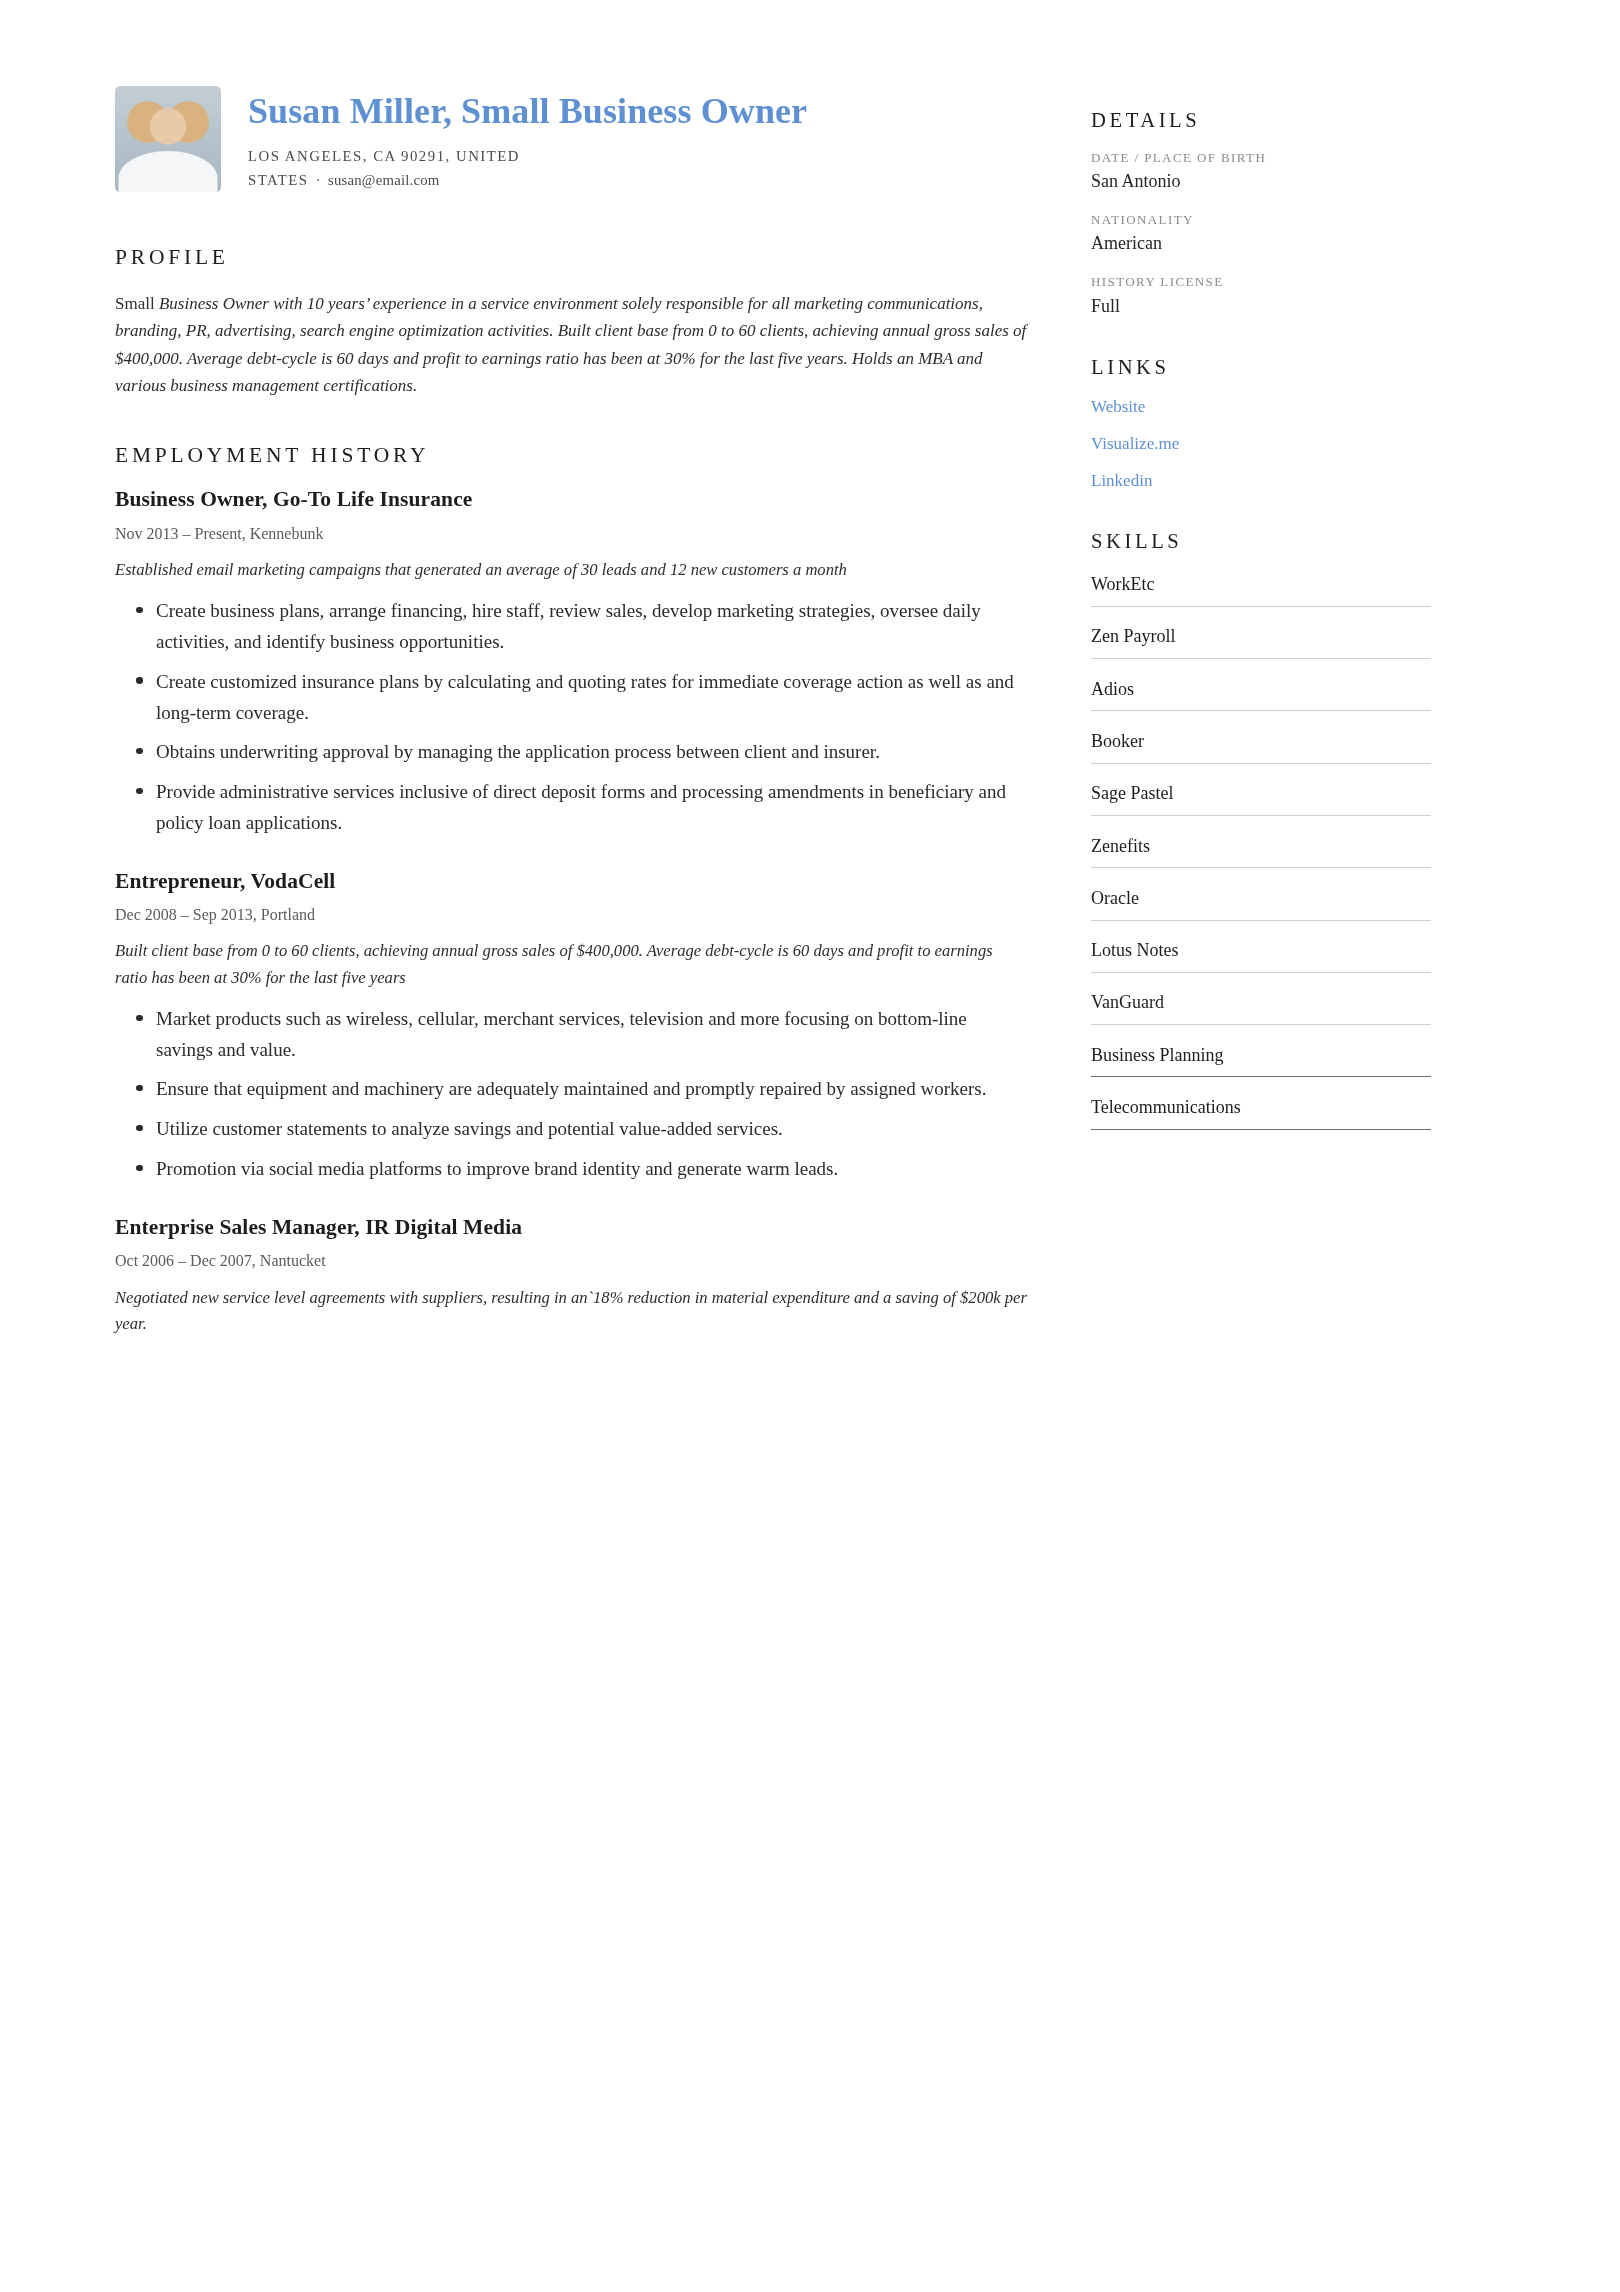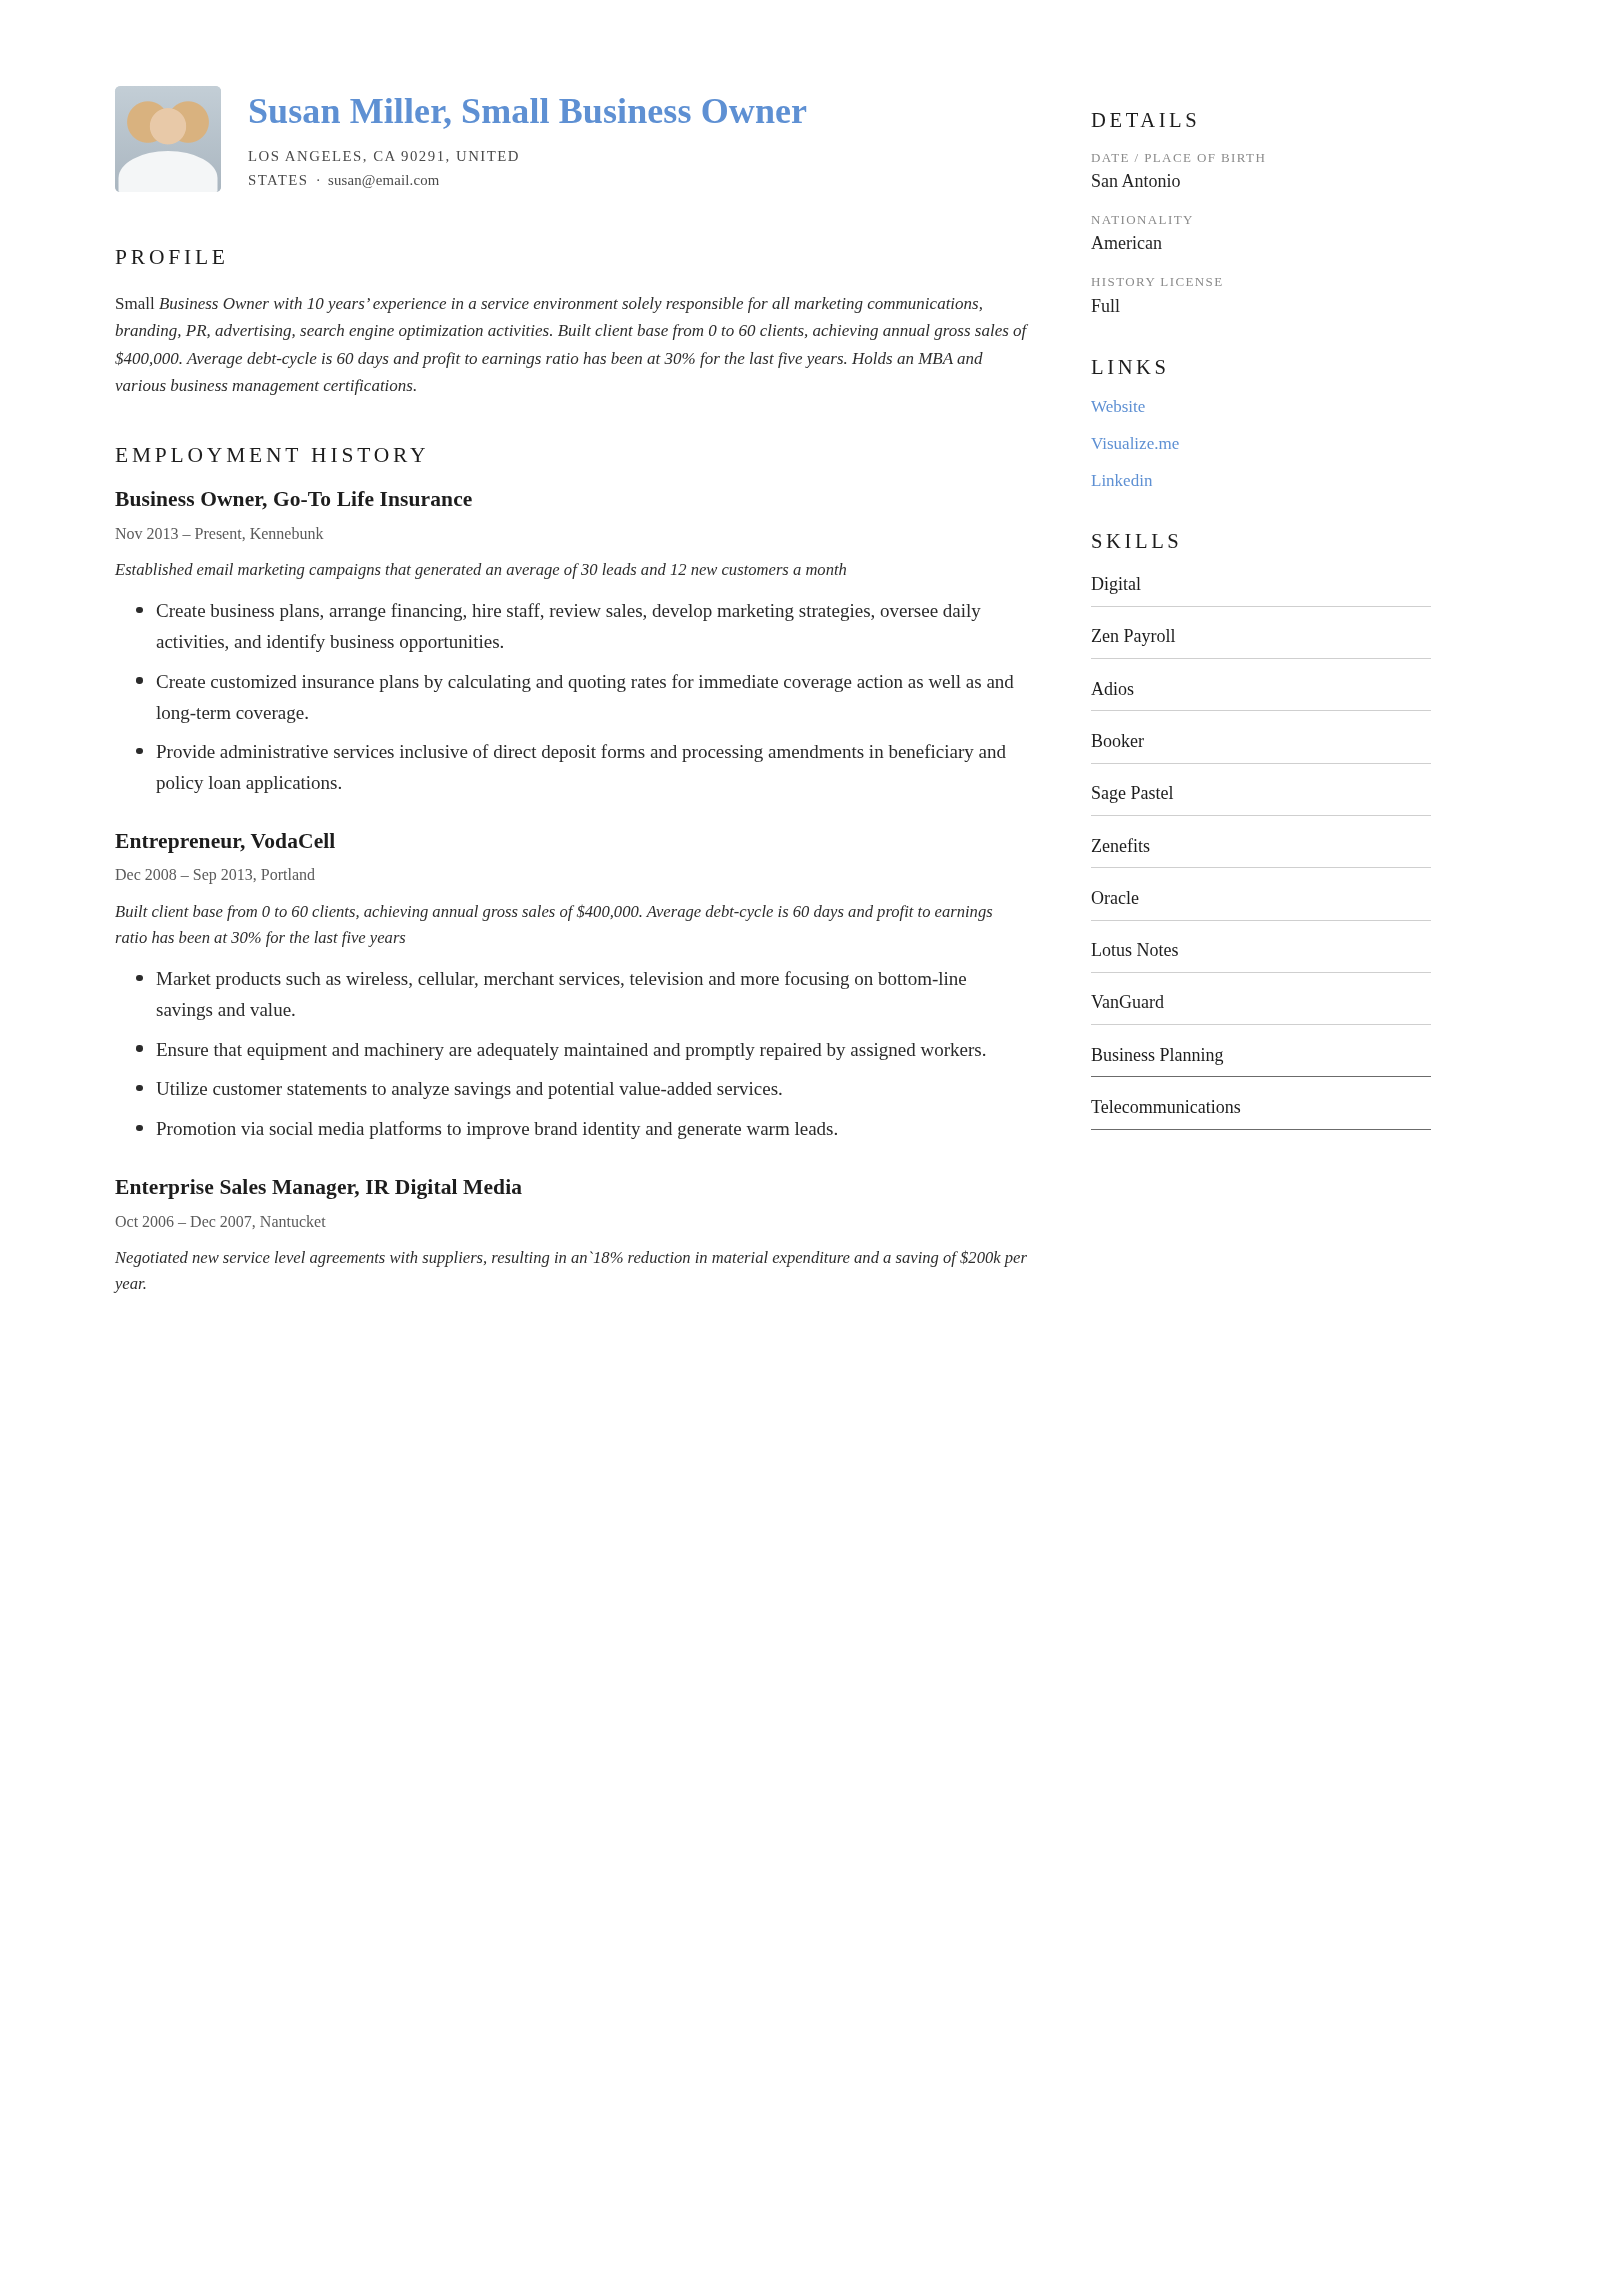--- a/index.html
+++ b/index.html
@@ -242,20 +242,21 @@
       <div class="block">
         <h2 class="section-title">EMPLOYMENT HISTORY</h2>
 
         <div class="job">
           <h3 class="job-title">Business Owner, Go-To Life Insurance</h3>
           <p class="job-meta">Nov 2013 – Present, Kennebunk</p>
           <p class="job-summary">Established email marketing campaigns that generated an average of 30 leads and 12 new customers a month</p>
           <ul class="bullets">
             <li>Create business plans, arrange financing, hire staff, review sales, develop marketing strategies, oversee daily activities, and identify business opportunities.</li>
             <li>Create customized insurance plans by calculating and quoting rates for immediate coverage action as well as and long-term coverage.</li>
+            <li>Obtains underwriting approval by managing the application process between client and insurer.</li>
             <li>Provide administrative services inclusive of direct deposit forms and processing amendments in beneficiary and policy loan applications.</li>
           </ul>
         </div>
 
         <div class="job">
           <h3 class="job-title">Entrepreneur, VodaCell</h3>
           <p class="job-meta">Dec 2008 – Sep 2013, Portland</p>
           <p class="job-summary">Built client base from 0 to 60 clients, achieving annual gross sales of $400,000. Average debt-cycle is 60 days and profit to earnings ratio has been at 30% for the last five years</p>
           <ul class="bullets">
             <li>Market products such as wireless, cellular, merchant services, television and more focusing on bottom-line savings and value.</li>
@@ -291,21 +292,21 @@
 
       <div class="side-block">
         <h3 class="side-title">LINKS</h3>
         <a class="link-item" href="#">Website</a>
         <a class="link-item" href="#">Visualize.me</a>
         <a class="link-item" href="#">Linkedin</a>
       </div>
 
       <div class="side-block">
         <h3 class="side-title">SKILLS</h3>
-        <div class="skill">Digital</div>
+        <div class="skill">WorkEtc</div>
         <div class="skill">Zen Payroll</div>
         <div class="skill">Adios</div>
         <div class="skill">Booker</div>
         <div class="skill">Sage Pastel</div>
         <div class="skill">Zenefits</div>
         <div class="skill">Oracle</div>
         <div class="skill">Lotus Notes</div>
         <div class="skill">VanGuard</div>
         <div class="skill strong">Business Planning</div>
         <div class="skill strong">Telecommunications</div>

